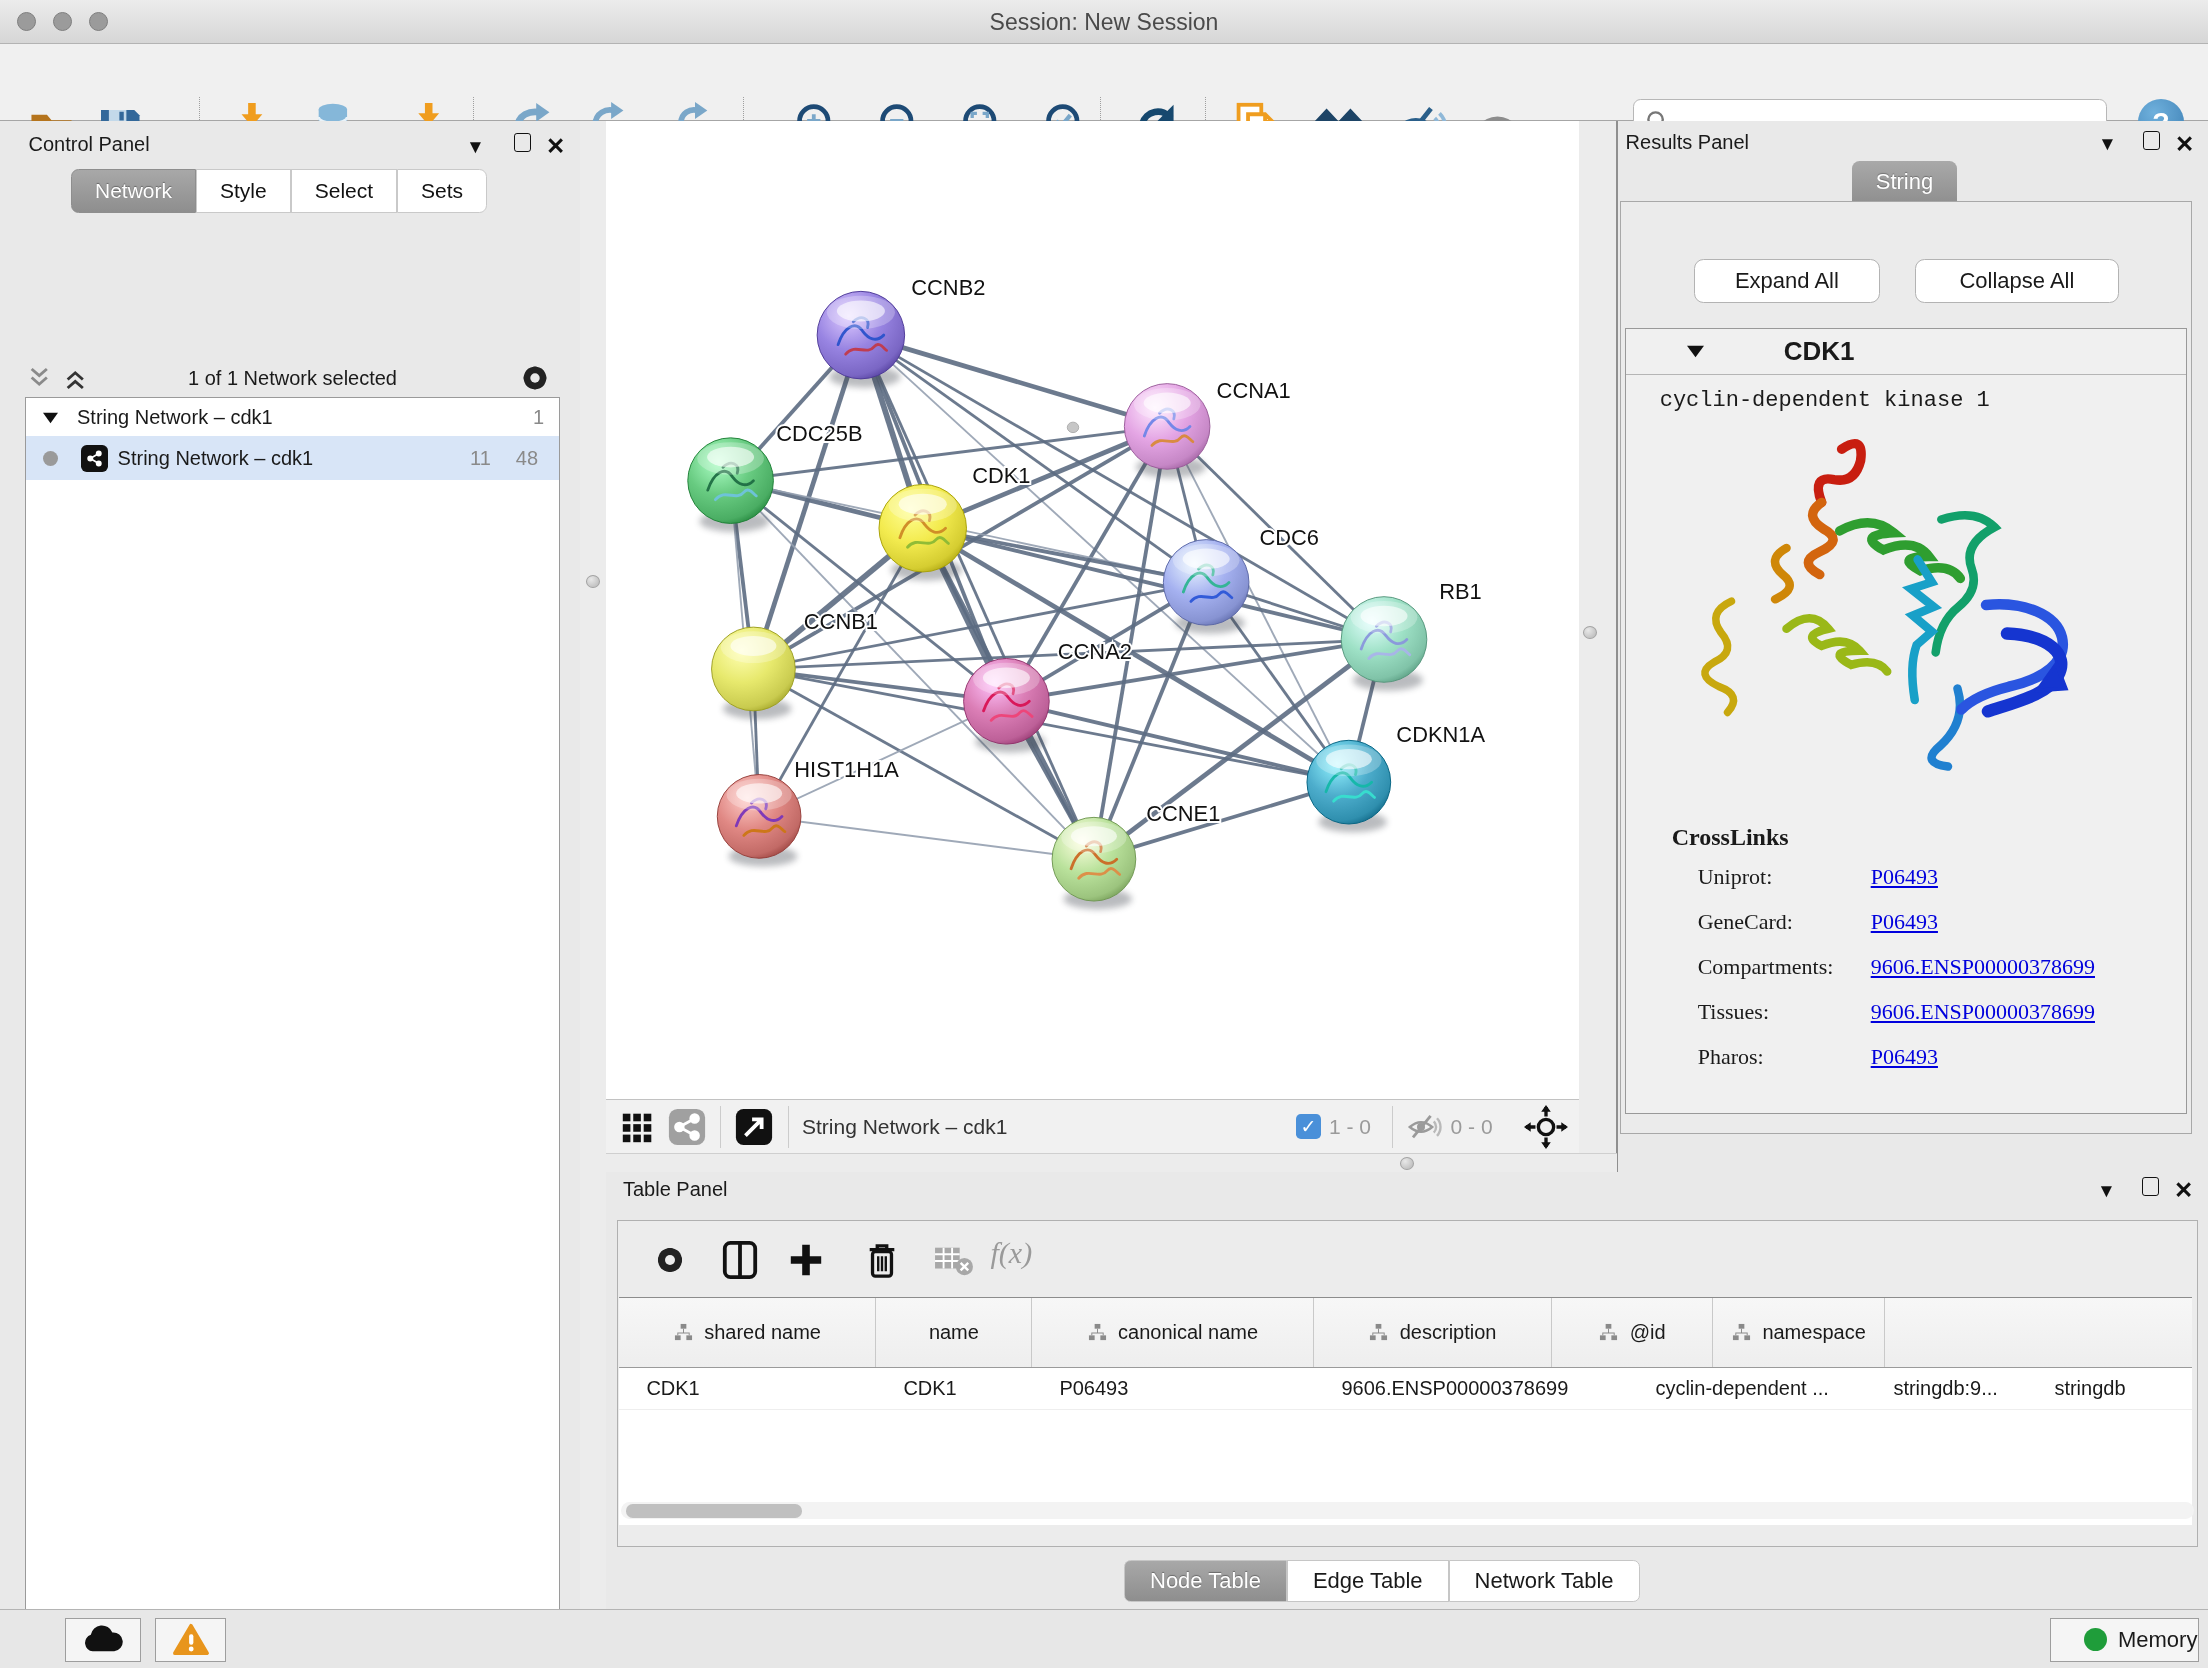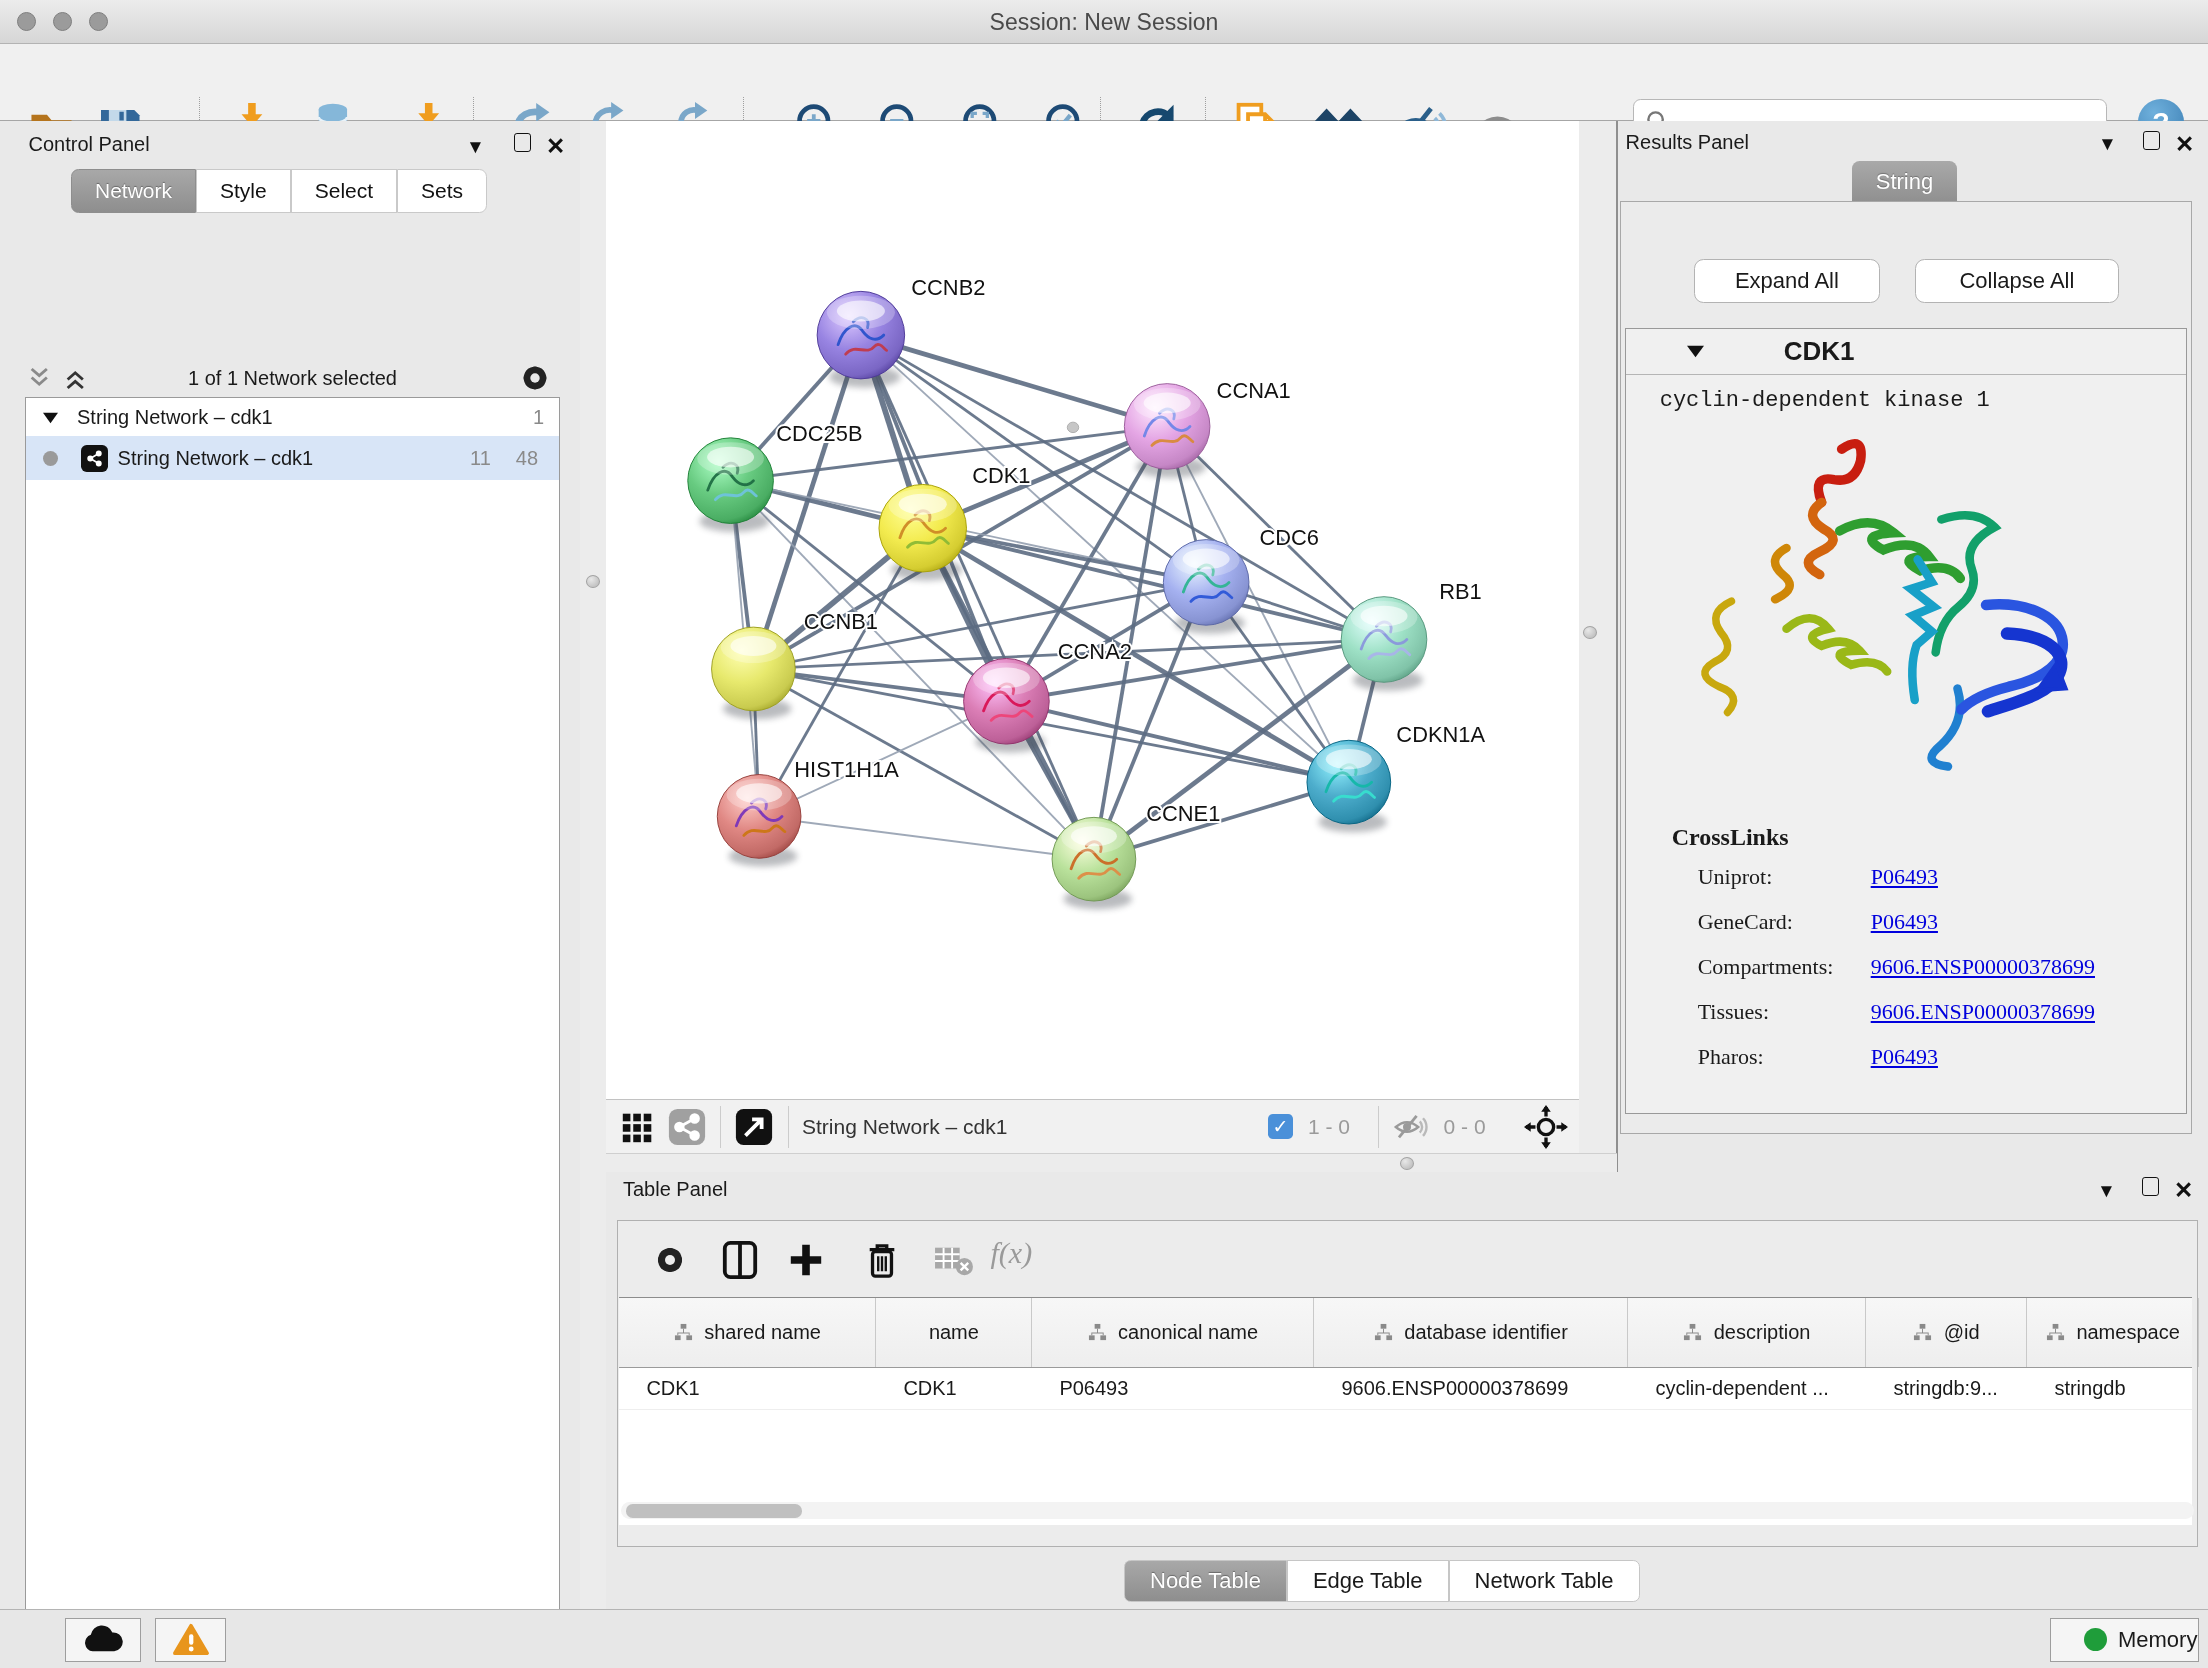--- a/index.html
+++ b/index.html
@@ -42,21 +42,21 @@
   #left-divider { left:580px; top:121px; width:26px; height:1488px; background:#ececec; }
   #right-divider { left:1579px; top:121px; width:38px; height:1051px; background:#ececec; border-right:1.9px solid #8f8f8f; }
   #h-divider { left:606px; top:1153px; width:1603px; height:19px; background:#ececec; border-top:1px solid #cfcfcf; }
   .grab-dot { position:absolute; width:14.3px; height:13.3px; border-radius:50%; background:radial-gradient(circle at 35% 30%, #e8e8e8, #b5b5b5); border:1px solid #a2a2a2; }
 
   
   #canvas { left:606px; top:121px; width:973px; height:978px; background:#ffffff; }
   #net-toolbar { left:606px; top:1099px; width:973px; height:54px; background:#f1f1f1; border-top:1px solid #c2c2c2; display:flex; align-items:center; }
   .nt-sep { height:42px; border-left:1px solid #cccccc; margin:0 13.3px; }
   #nt-title { font-size:21px; color:#333; }
-  .nt-count { font-size:21px; color:#9a9a9a; margin:0 15px;text-align:center; }
+  .nt-count { font-size:21px; color:#9a9a9a; margin:0 8px;text-align:center; }
   #nt-checkbox { width:25px; height:25px; background:#4a90d9; border-radius:4.8px; color:#fff; font-size:19px; display:flex; align-items:center; justify-content:center; margin-left:13.3px; }
 
   
   #results-panel { left:1617px; top:121px; width:592px; height:1051px; background:#e9e9e9; border-left:1.9px solid #8f8f8f; }
   #string-tab { position:absolute; left:234px; top:40px; width:105px; height:42px; background:linear-gradient(#a9a9a9,#8f8f8f); border-radius:7.6px 7.6px 0 0; color:#fff; font-size:22px; display:flex; align-items:center; justify-content:center; text-shadow:0 -1px 1px rgba(0,0,0,.3); }
   #rp-outer { position:absolute; left:1.9px; top:80px; width:572px; height:933px; background:#ebebeb; border:1.9px solid #a8a8a8; }
   .rp-btn { position:absolute; top:57px; height:44px; background:#ffffff; border:1.9px solid #b3b3b3; border-radius:9.5px; font-size:22px; display:flex; align-items:center; justify-content:center; }
   #rp-inner { position:absolute; left:3.8px; top:126px; width:562px; height:786px; background:#f0f0f0; border:1.9px solid #999999; }
   #rp-inner-header { height:46px; border-bottom:1.9px solid #b5b5b5; display:flex; align-items:center; }
   #protein-name { font-size:26px; font-weight:bold; margin-left:78px; }
@@ -744,31 +744,20 @@
             <svg width="19" height="19" viewBox="0 0 20 20">
               <g fill="#8a8a8a">
                 <rect x="7" y="1" width="6" height="5"></rect>
                 <rect x="1" y="13" width="6" height="5"></rect>
                 <rect x="13" y="13" width="6" height="5"></rect>
                 <path d="M9.5 6 h1 v4 h-1z M3.5 10 h13 v1 h-13z M3.5 10 h1 v3 h-1z M15.5 10 h1 v3 h-1z"></path>
               </g>
             </svg>
             <span>canonical name</span>
           </div>
-          <div class="th" style="width: 314px;">
-            <svg width="19" height="19" viewBox="0 0 20 20">
-              <g fill="#8a8a8a">
-                <rect x="7" y="1" width="6" height="5"></rect>
-                <rect x="1" y="13" width="6" height="5"></rect>
-                <rect x="13" y="13" width="6" height="5"></rect>
-                <path d="M9.5 6 h1 v4 h-1z M3.5 10 h13 v1 h-13z M3.5 10 h1 v3 h-1z M15.5 10 h1 v3 h-1z"></path>
-              </g>
-            </svg>
-            <span>database identifier</span>
-          </div>
           <div class="th" style="width: 238px;">
             <svg width="19" height="19" viewBox="0 0 20 20">
               <g fill="#8a8a8a">
                 <rect x="7" y="1" width="6" height="5"></rect>
                 <rect x="1" y="13" width="6" height="5"></rect>
                 <rect x="13" y="13" width="6" height="5"></rect>
                 <path d="M9.5 6 h1 v4 h-1z M3.5 10 h13 v1 h-13z M3.5 10 h1 v3 h-1z M15.5 10 h1 v3 h-1z"></path>
               </g>
             </svg>
             <span>description</span>

